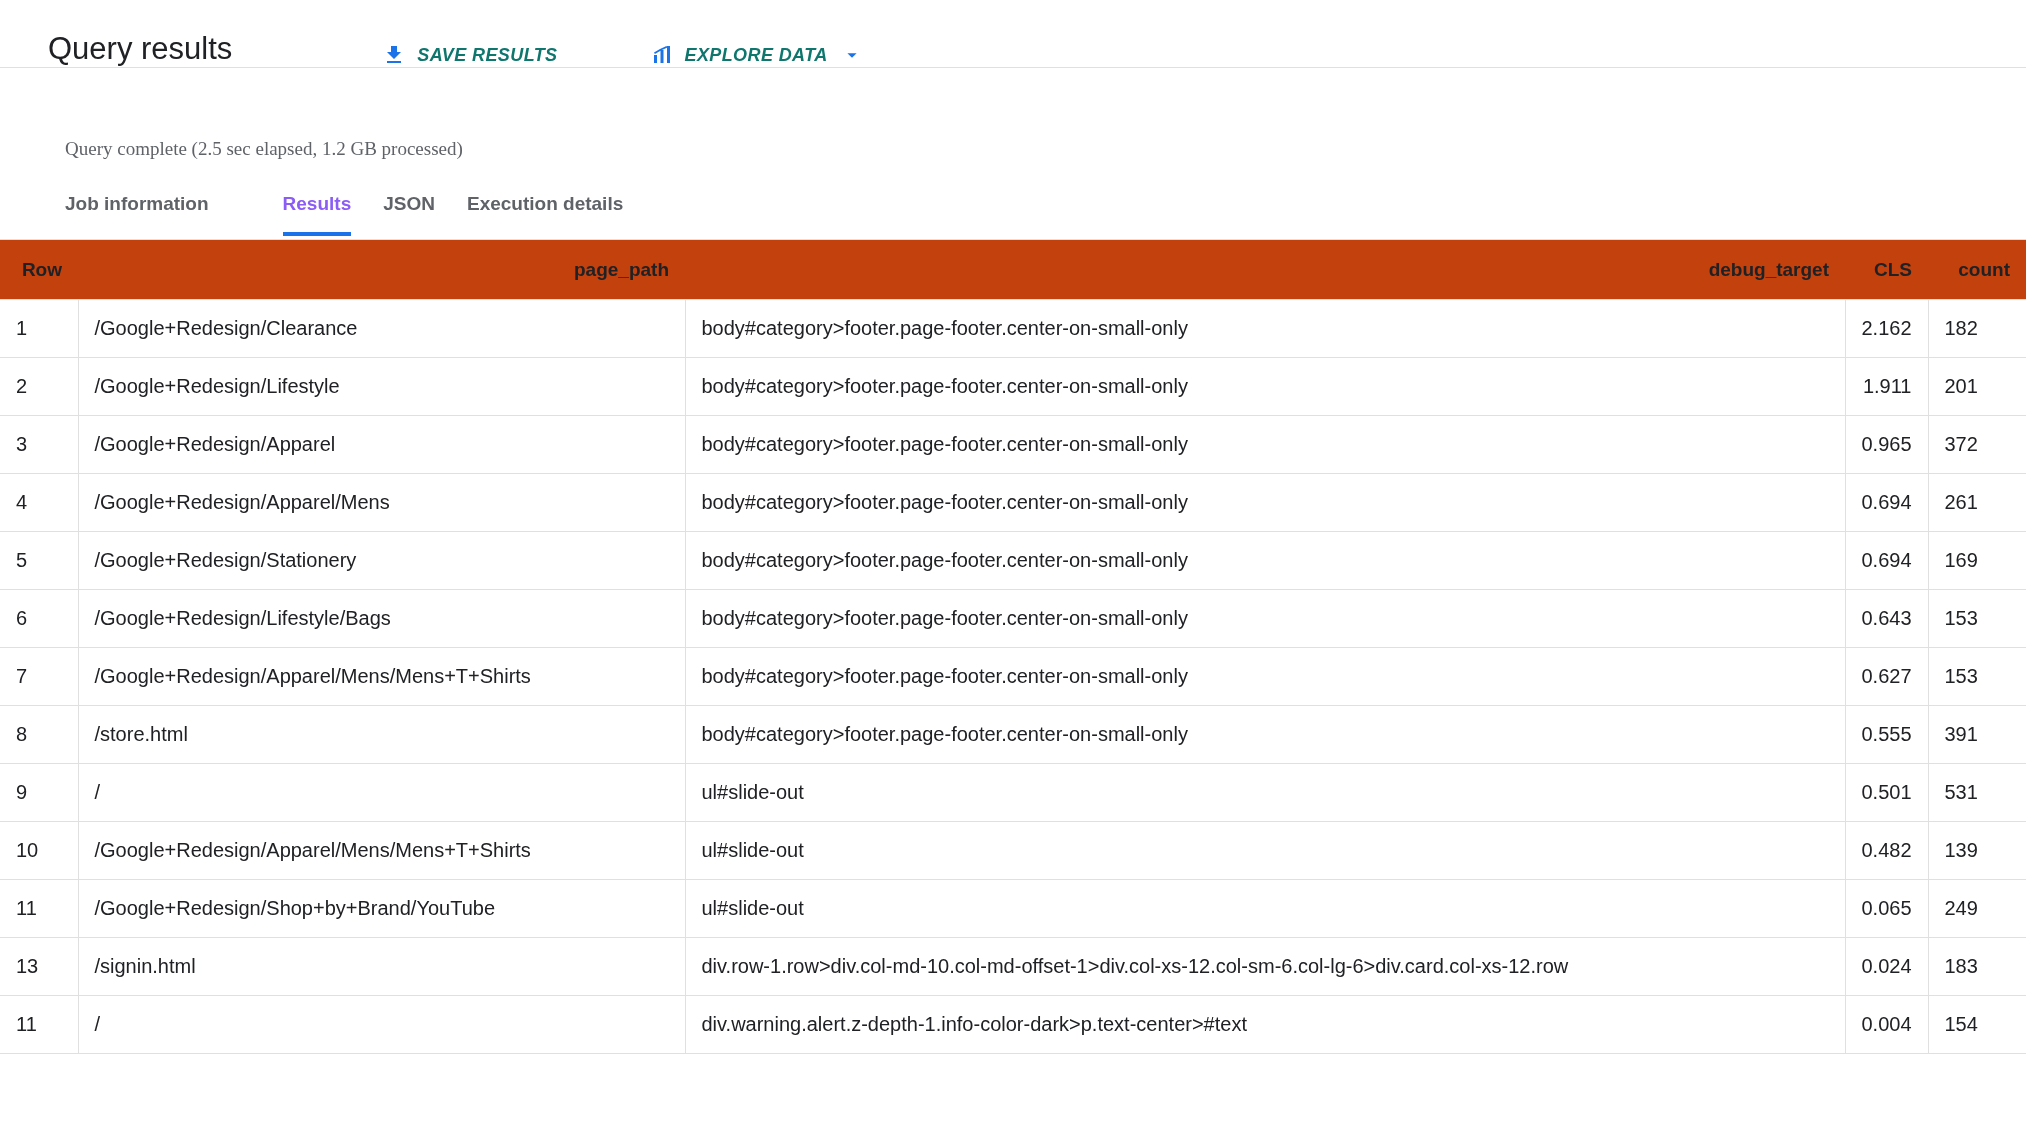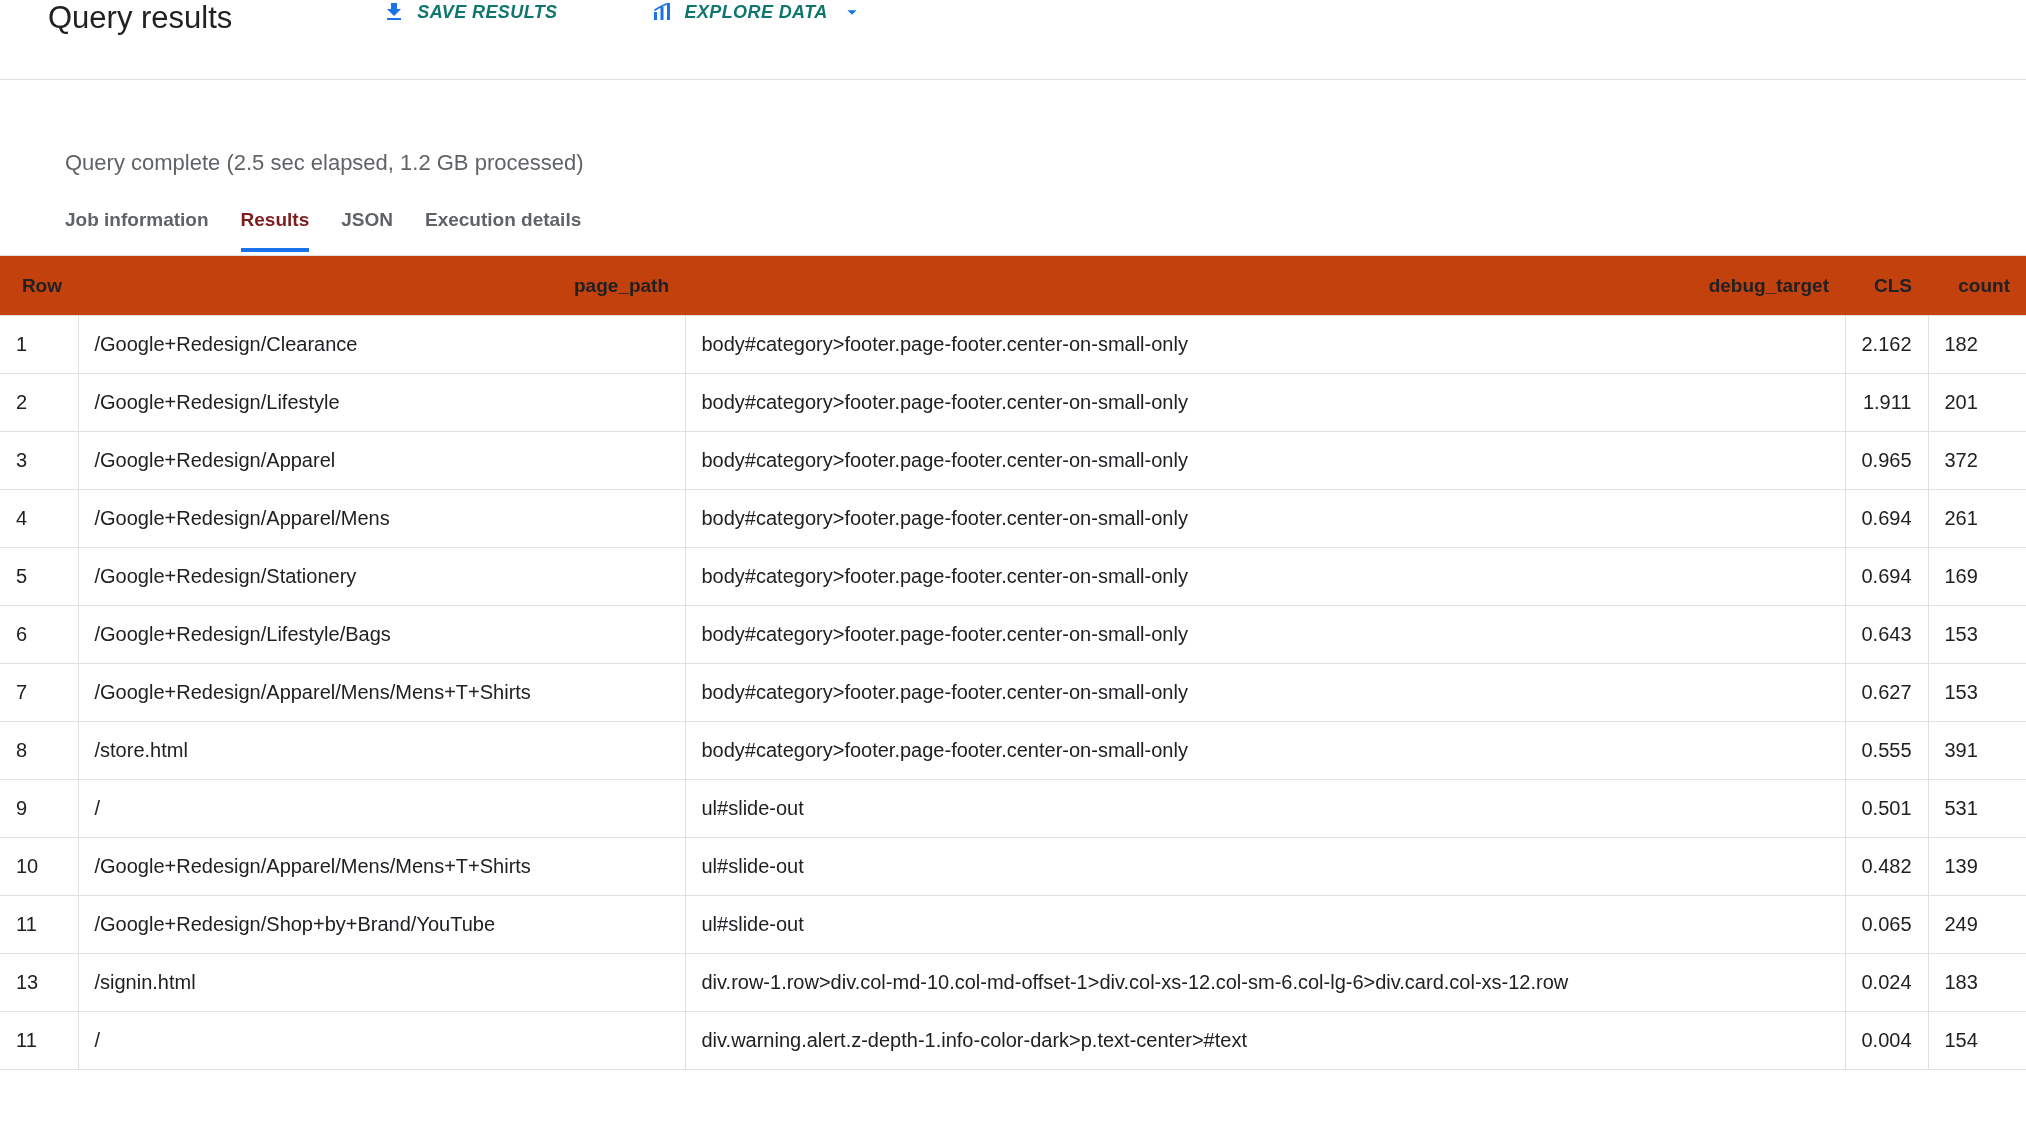--- a/index.html
+++ b/index.html
@@ -5,23 +5,23 @@
   * { margin: 0; padding: 0; box-sizing: border-box; }
   html, body { background: #fff; }
   body {
     width: 2026px; height: 1128px; overflow: hidden;
     font-family: "Liberation Sans", sans-serif;
     color: #202124;
   }
 
   
   .top-bar {
-    height: 80px;
+    height: 68px;
     display: flex;
-    align-items: flex-start;
+    align-items: flex-end;
     border-bottom: 1px solid #e0e0e0;
   }
   .page-title {
     margin-left: 48px;
     font-size: 31px;
     font-weight: 400;
     color: #202124;
     white-space: nowrap;
   }
   .action-btn {
@@ -39,42 +39,44 @@
     font-style: italic;
   }
   .save-btn { margin-left: 150px; }
   .explore-btn { margin-left: 92px; }
   .icon-24 { width: 24px; height: 24px; display: block; fill: #1a73e8; }
   .caret { width: 22px; height: 22px; display: block; fill: #1a73e8; margin-left: 2px; }
 
   
   .status-line {
     margin: 70px 0 0 65px;
-    font-size: 22px;
+    font-size: 19px;
     color: #5f6368;
+    font-family: Liberation Serif, serif;
   }
 
   
   .tabs-bar {
     margin: 33px 0 0 65px;
     display: flex;
     gap: 32px;
   }
   .tab {
     font-size: 19px;
     font-weight: 700;
     color: #5f6368;
     padding-bottom: 17px;
     border-bottom: 4px solid transparent;
     cursor: pointer;
     white-space: nowrap;
   }
   .tab.active {
-    color: #7f1d1d;
+    color: #8b5cf6;
     border-bottom-color: #1a73e8;
+    margin-left: 42px;
   }
 
   
   table.results {
     margin-top: 3px;
     width: 2026px;
     table-layout: fixed;
     border-collapse: collapse;
   }
   .results th {

